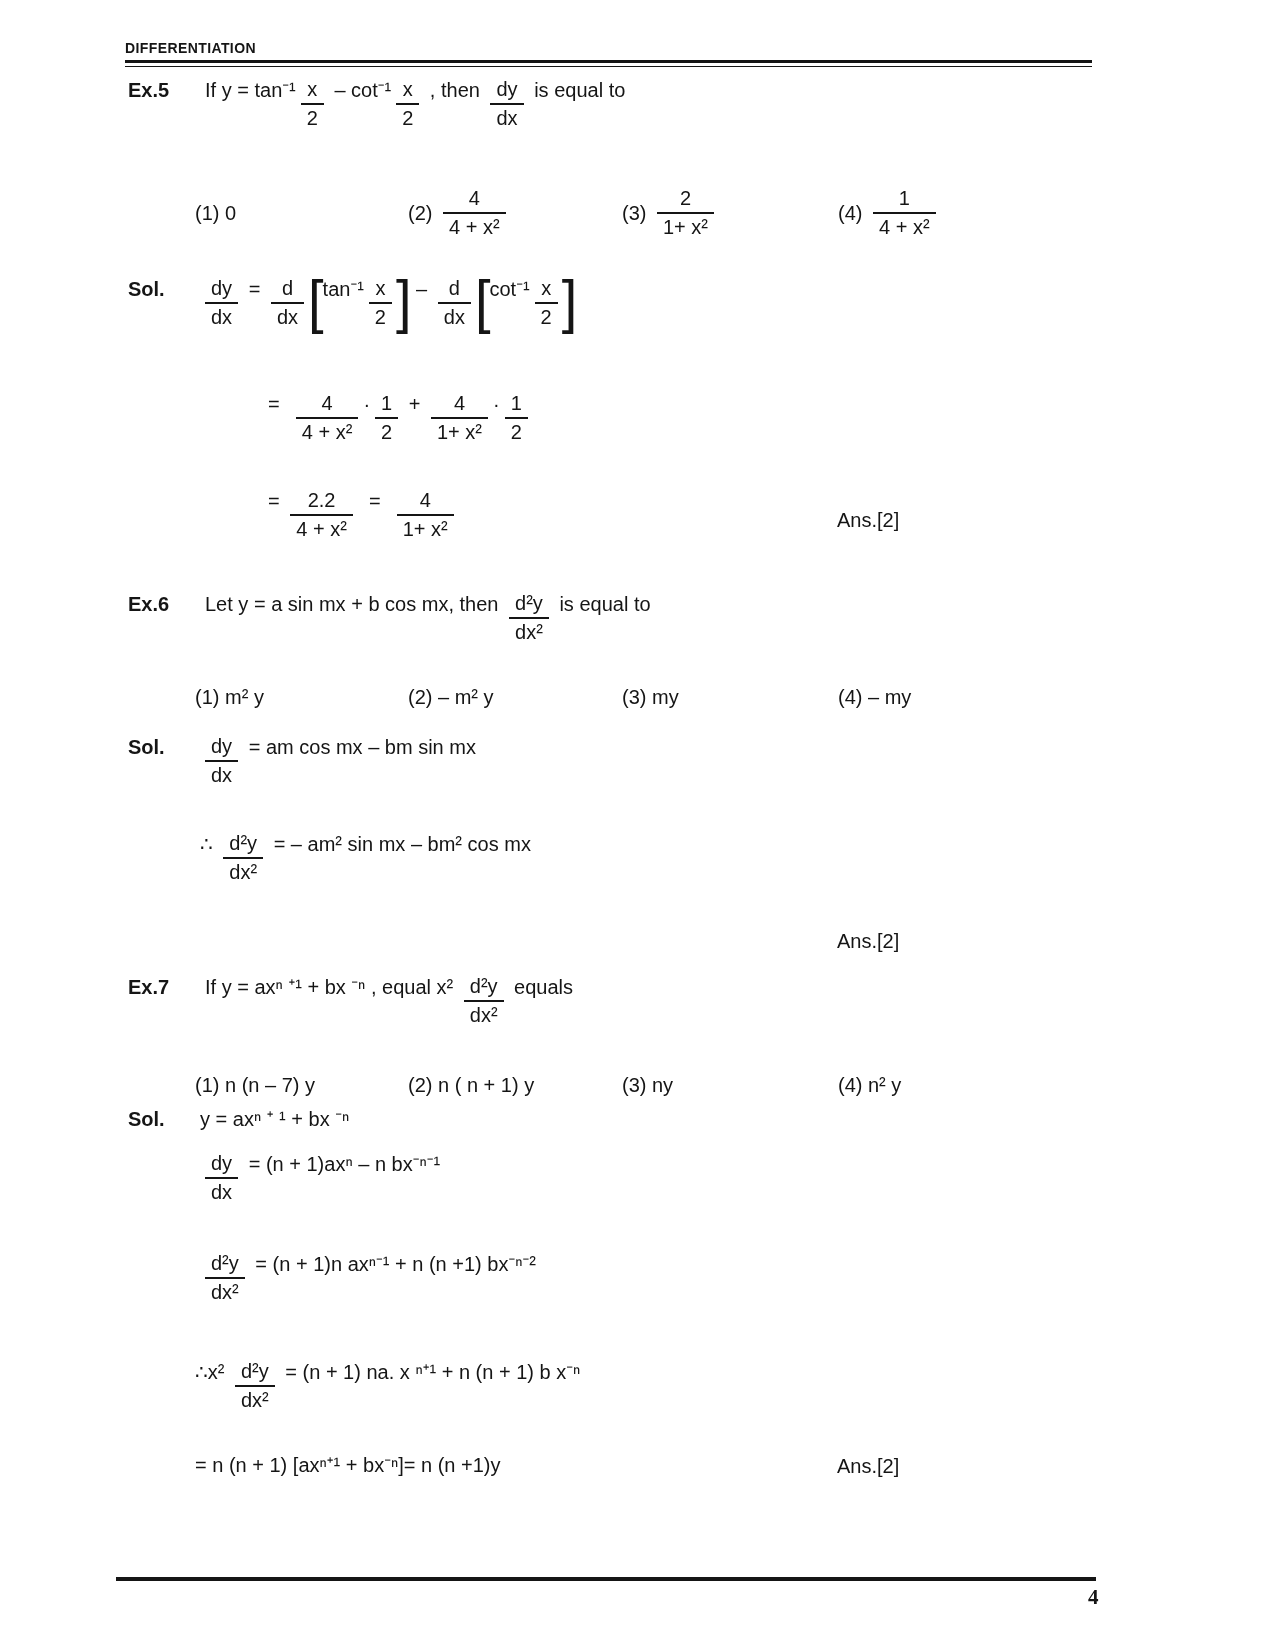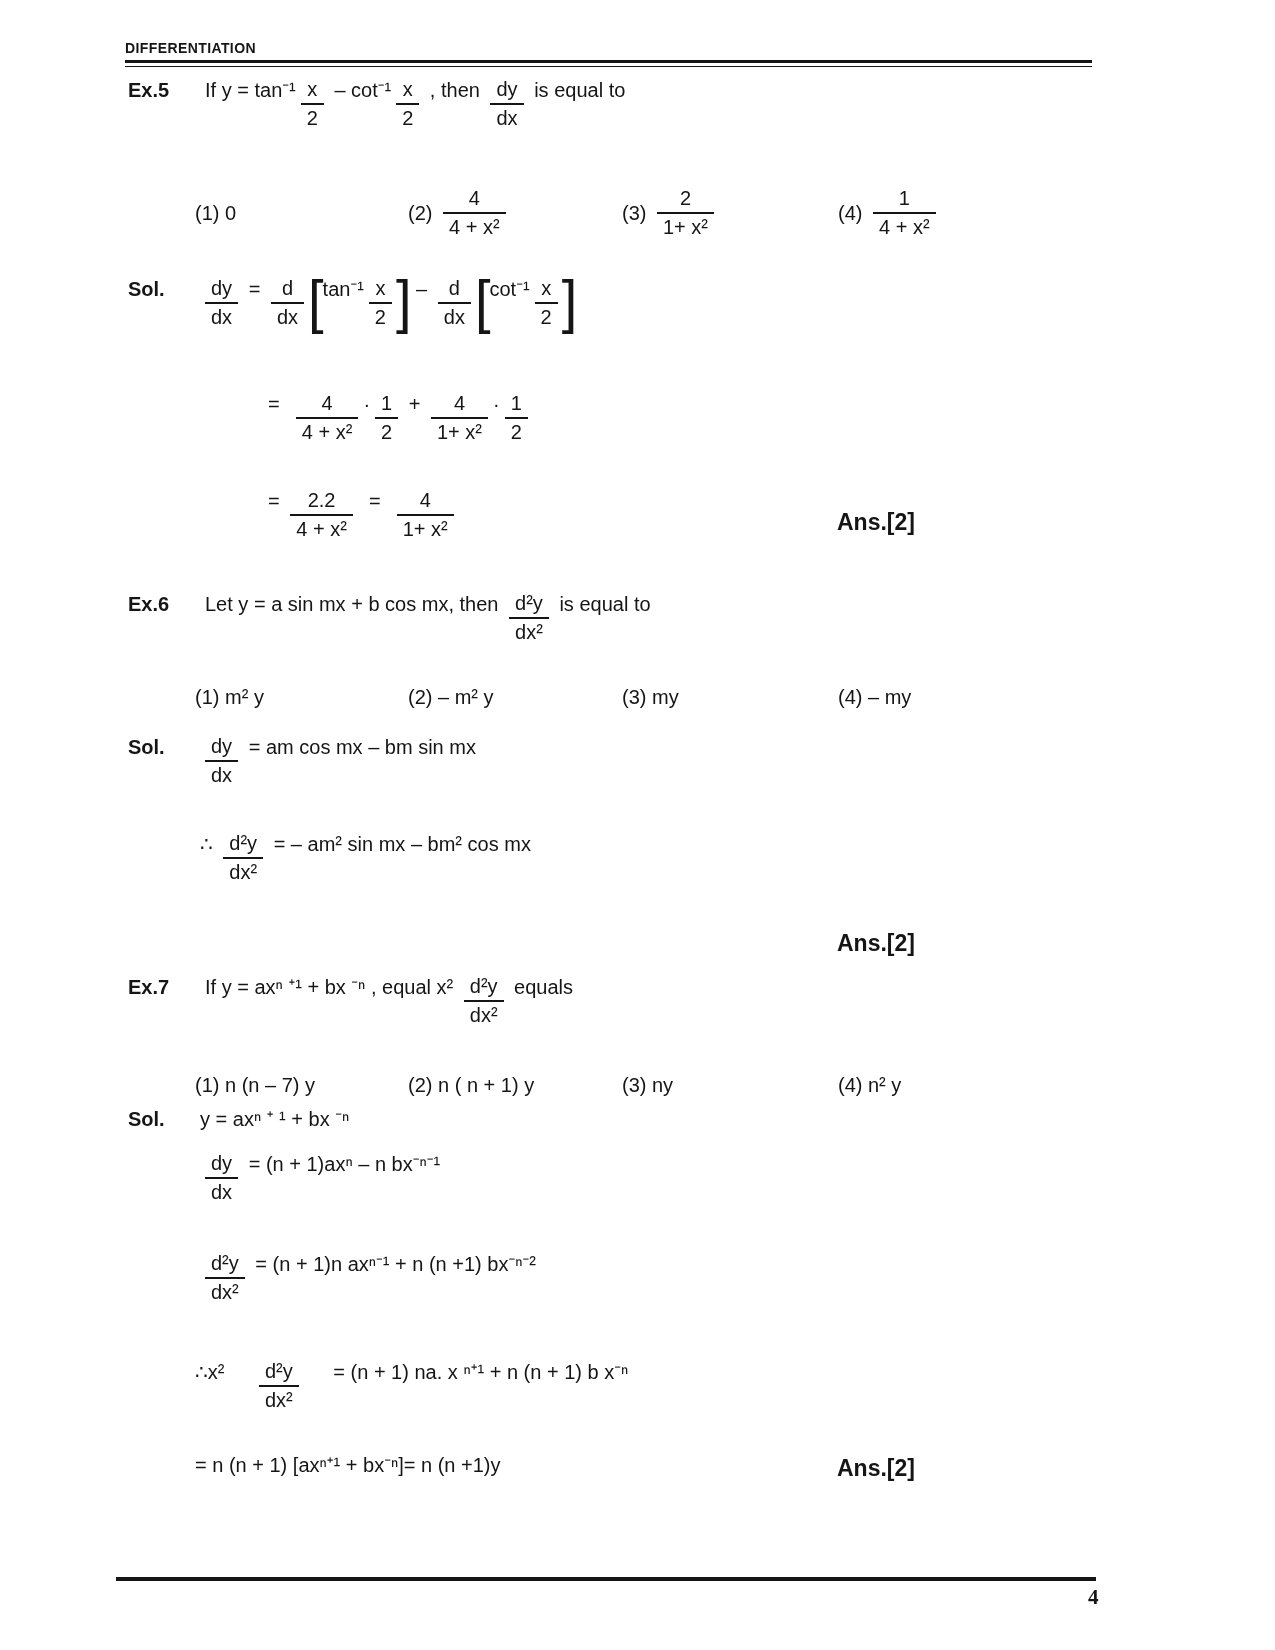--- a/index.html
+++ b/index.html
@@ -58,22 +58,22 @@
     position: absolute;
     display: flex;
     align-items: center;
     white-space: pre;
     font-size: 20px;
   }
 
   .ans {
     position: absolute;
     left: 837px;
-    font-weight: bold;
-    font-size: 23px;
+    font-weight: normal;
+    font-size: 20px;
     white-space: pre;
   }
 
   .footer-rule {
     position: absolute;
     left: 116px;
     top: 1577px;
     width: 980px;
     height: 4px;
     background: #151515;
@@ -300,21 +300,21 @@
   </div>
 
   <div class="row" style="left:200px; top:1252px; height:72px;">
     <span class="frac">
       <span class="num">d²y</span>
       <span class="den">dx²</span>
     </span>
     <span> = (n + 1)n axⁿ⁻¹ + n (n +1) bx⁻ⁿ⁻²</span>
   </div>
 
-  <div class="row" style="left:195px; top:1360px; height:76px;gap:24px;">
+  <div class="row" style="left:195px; top:1360px; height:76px;">
     <span>∴x² </span>
     <span class="frac">
       <span class="num">d²y</span>
       <span class="den">dx²</span>
     </span>
     <span> = (n + 1) na. x ⁿ⁺¹ + n (n + 1) b x⁻ⁿ</span>
   </div>
 
   <div class="row" style="left:195px; top:1453px; height:30px;">
     <span>= n (n + 1) [axⁿ⁺¹ + bx⁻ⁿ]= n (n +1)y</span>

